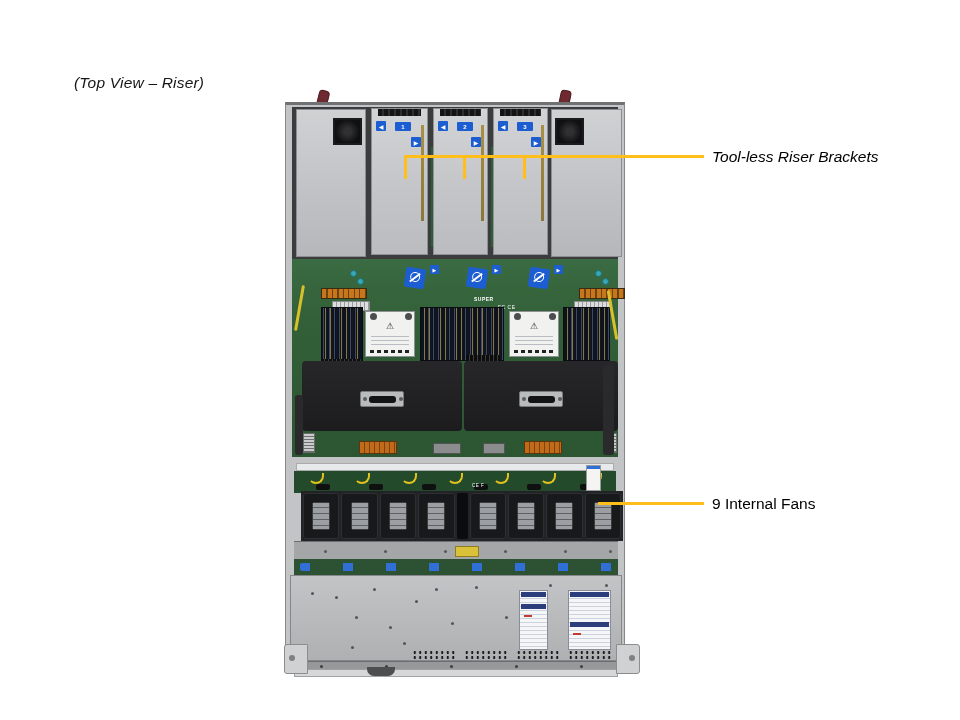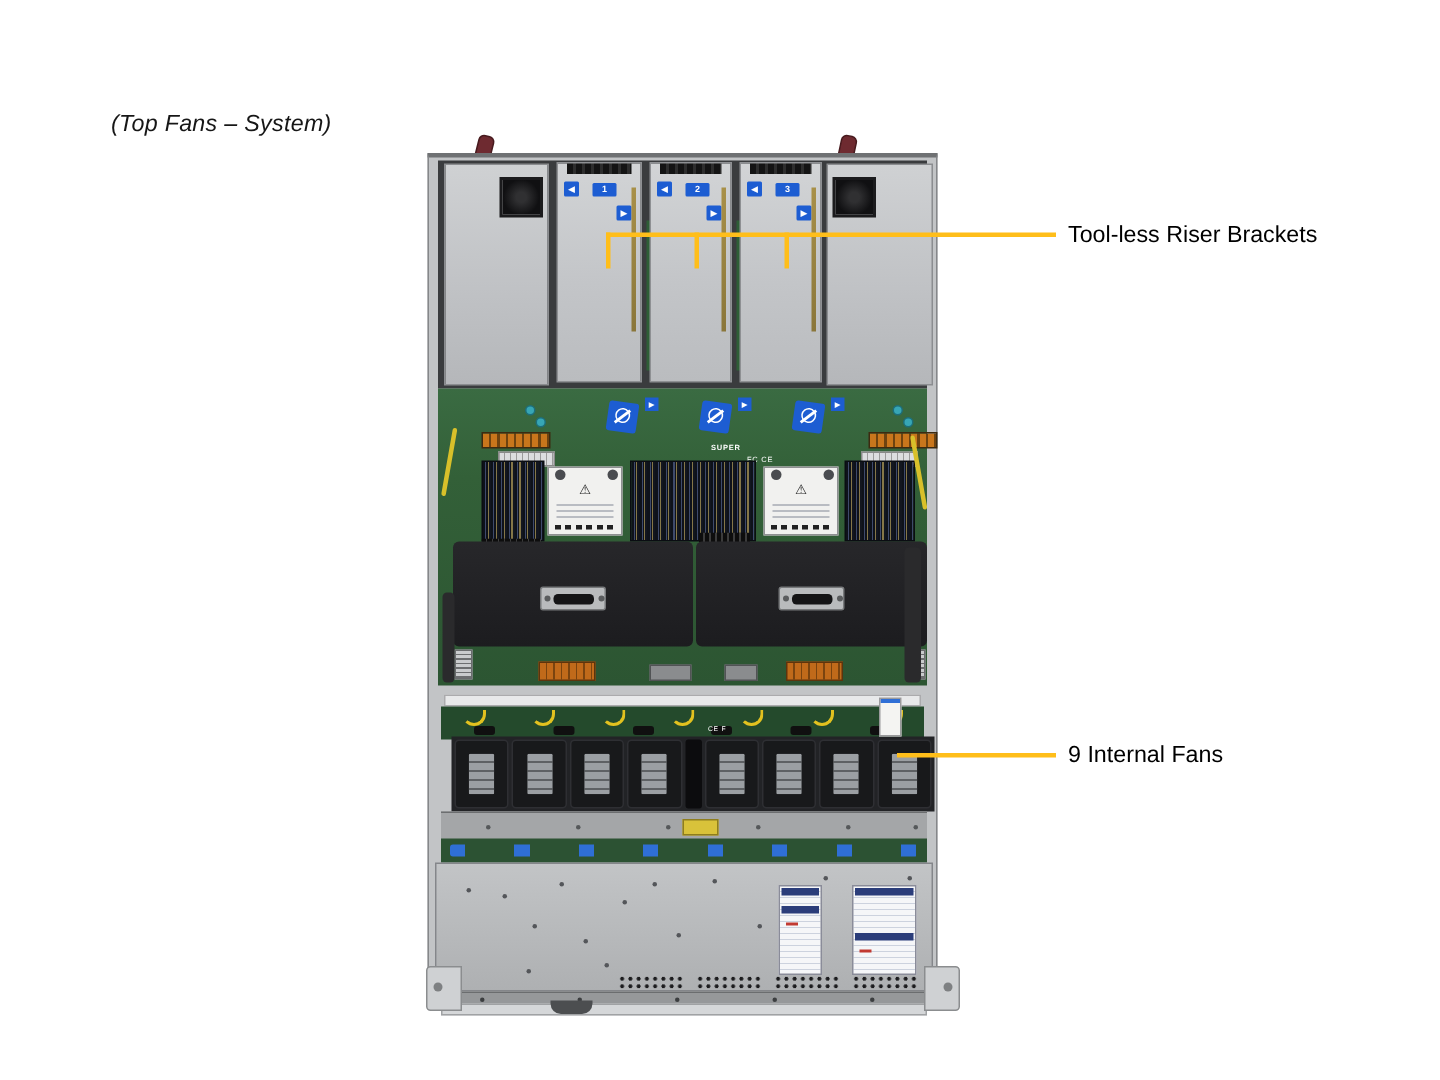--- a/index.html
+++ b/index.html
@@ -135,29 +135,29 @@
   .earL{left:1px;border-radius:3px 0 0 3px;} .earL::after{left:4px;}
   .earR{left:333px;border-radius:0 3px 3px 0;} .earR::after{right:4px;}
 
   
   .co{position:absolute;background:#FFBE1A;z-index:50;}
   .cl-r-h{left:404px;top:155px;width:300px;height:3px;}
   .cl-r-d{top:155px;width:3px;height:24px;}
   .d1{left:404px;} .d2{left:463px;} .d3{left:523px;}
   .cl-f-h{left:598px;top:502px;width:106px;height:3px;}
   .co-label{position:absolute;color:#000;font-size:15.5px;line-height:18px;z-index:50;}
-  .lbl-risers{left:712px;top:148px;}
+  .lbl-risers{left:712px;top:148px;font-style:italic;}
   .lbl-fans{left:712px;top:495px;}
 </style>
 </head>
 <body>
 
 <div class="page">
 
-  <div class="caption">(Top Fans – System)</div>
+  <div class="caption">(Top View – Riser)</div>
 
   <div class="server">
     <div class="handle hl"></div>
     <div class="handle hr"></div>
 
     <div class="chassis">
       <div class="rear-base">
         <div class="sliver sv1"></div>
         <div class="sliver sv2"></div>
       </div>

